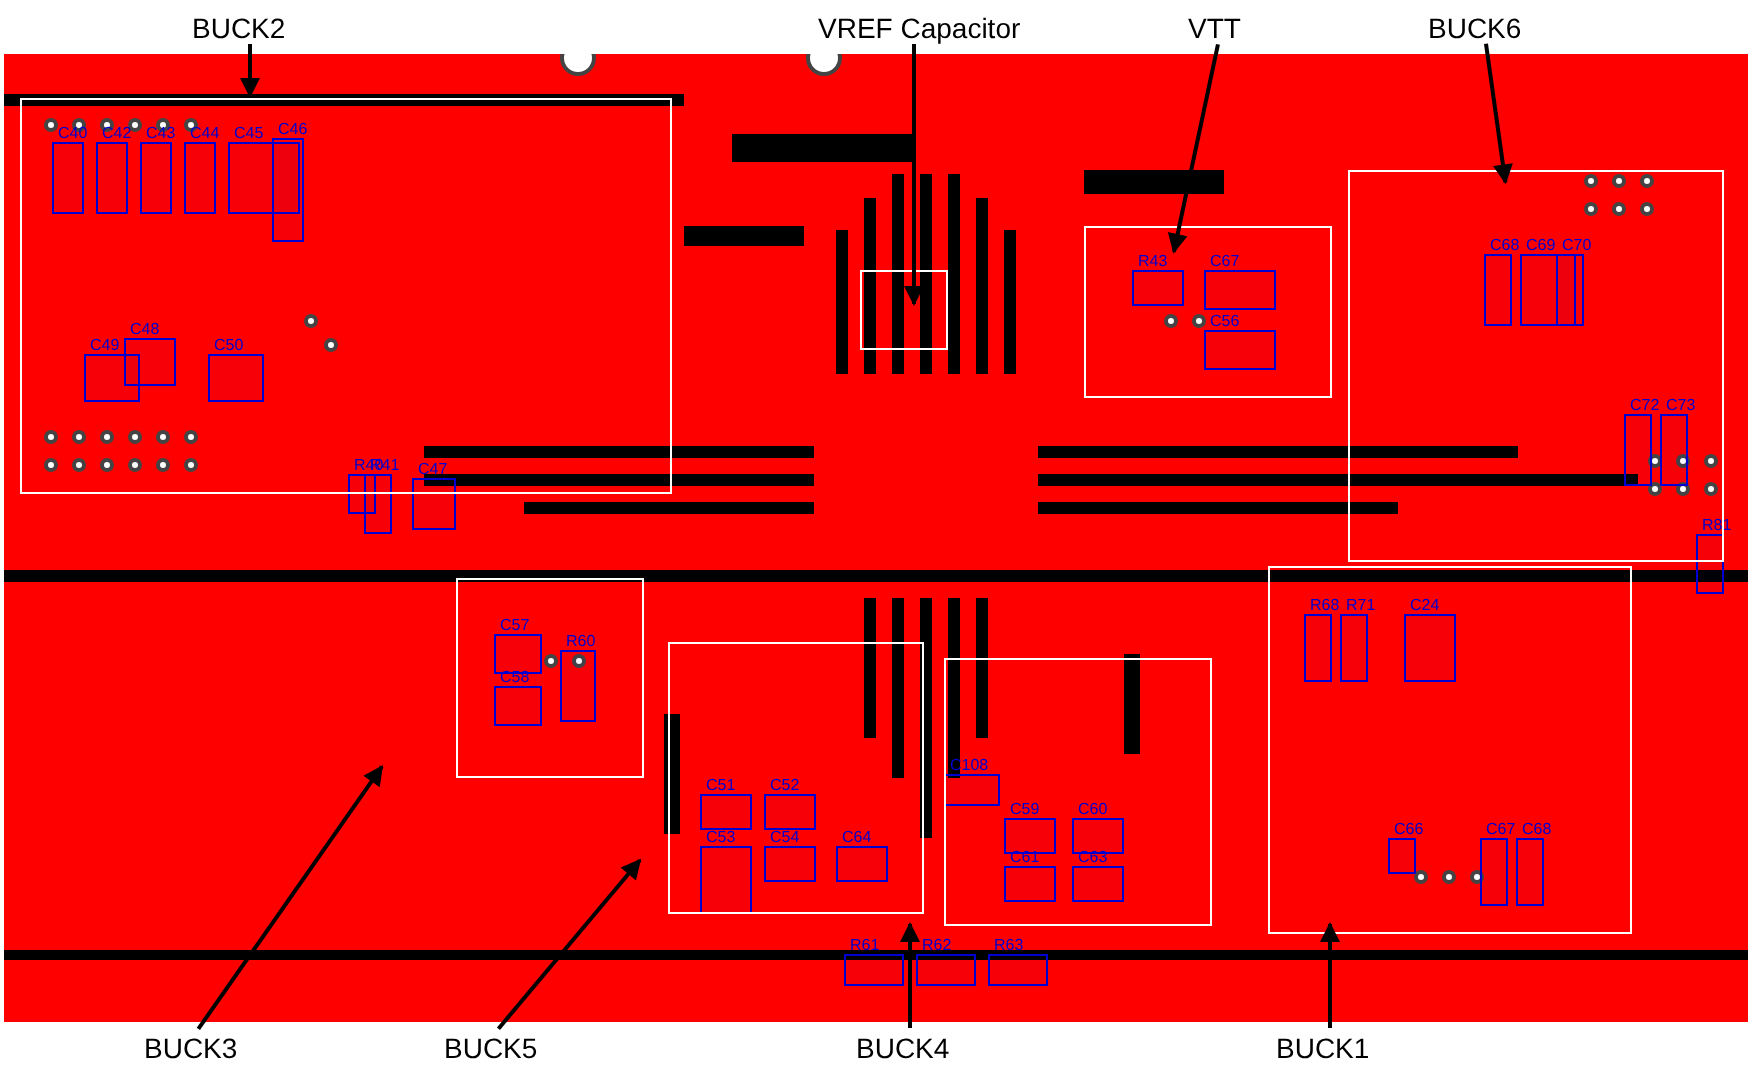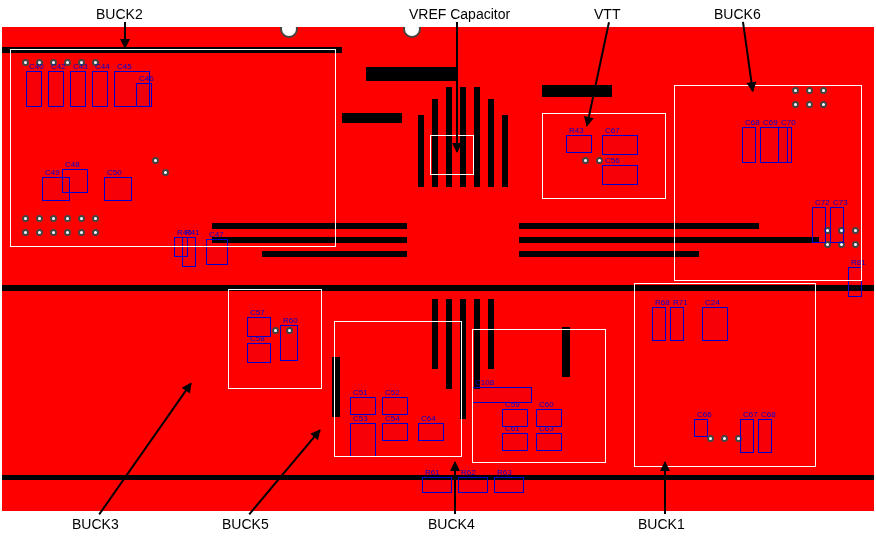--- a/index.html
+++ b/index.html
@@ -200,21 +200,21 @@
       </div>
     <div class="comp" style="left:68px;top:44px;width:16px;height:36px">
         <span class="ref">C43</span>
       </div>
     <div class="comp" style="left:90px;top:44px;width:16px;height:36px">
         <span class="ref">C44</span>
       </div>
     <div class="comp" style="left:112px;top:44px;width:36px;height:36px">
         <span class="ref">C45</span>
       </div>
-    <div class="comp" style="left:134px;top:56px;width:16px;height:24px">
+    <div class="comp" style="left:134px;top:42px;width:16px;height:52px">
         <span class="ref">C46</span>
       </div>
 
     <div class="comp" style="left:40px;top:150px;width:28px;height:24px">
         <span class="ref">C49</span>
       </div>
     <div class="comp" style="left:60px;top:142px;width:26px;height:24px">
         <span class="ref">C48</span>
       </div>
     <div class="comp" style="left:102px;top:150px;width:28px;height:24px">
@@ -250,21 +250,21 @@
     <div class="comp" style="left:348px;top:396px;width:26px;height:34px">
         <span class="ref">C53</span>
       </div>
     <div class="comp" style="left:380px;top:396px;width:26px;height:18px">
         <span class="ref">C54</span>
       </div>
     <div class="comp" style="left:416px;top:396px;width:26px;height:18px">
         <span class="ref">C64</span>
       </div>
 
-    <div class="comp" style="left:470px;top:360px;width:60px;height:16px">
+    <div class="comp" style="left:470px;top:360px;width:28px;height:16px">
         <span class="ref">C108</span>
       </div>
     <div class="comp" style="left:500px;top:382px;width:26px;height:18px">
         <span class="ref">C59</span>
       </div>
     <div class="comp" style="left:534px;top:382px;width:26px;height:18px">
         <span class="ref">C60</span>
       </div>
     <div class="comp" style="left:500px;top:406px;width:26px;height:18px">
         <span class="ref">C61</span>

